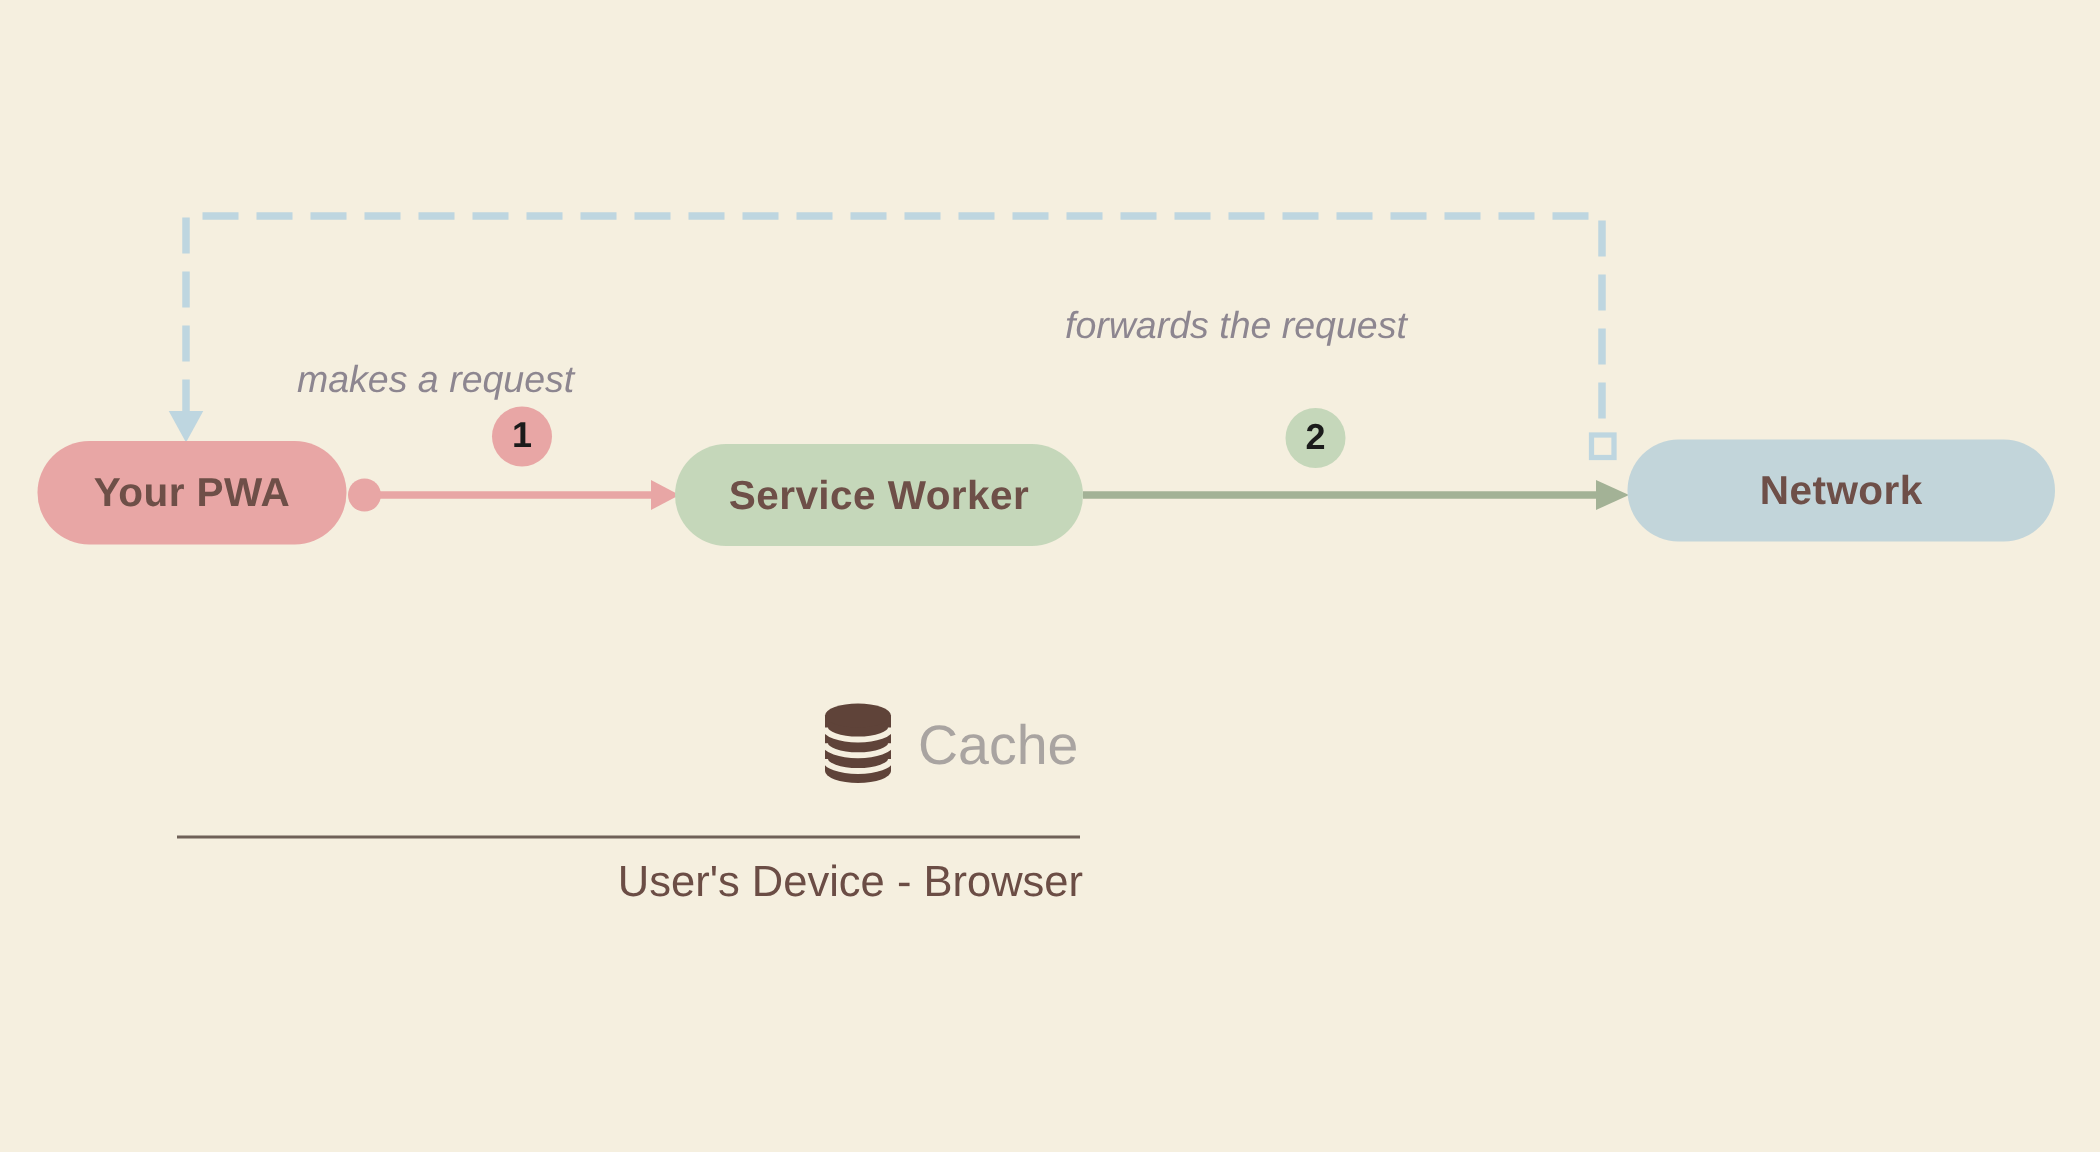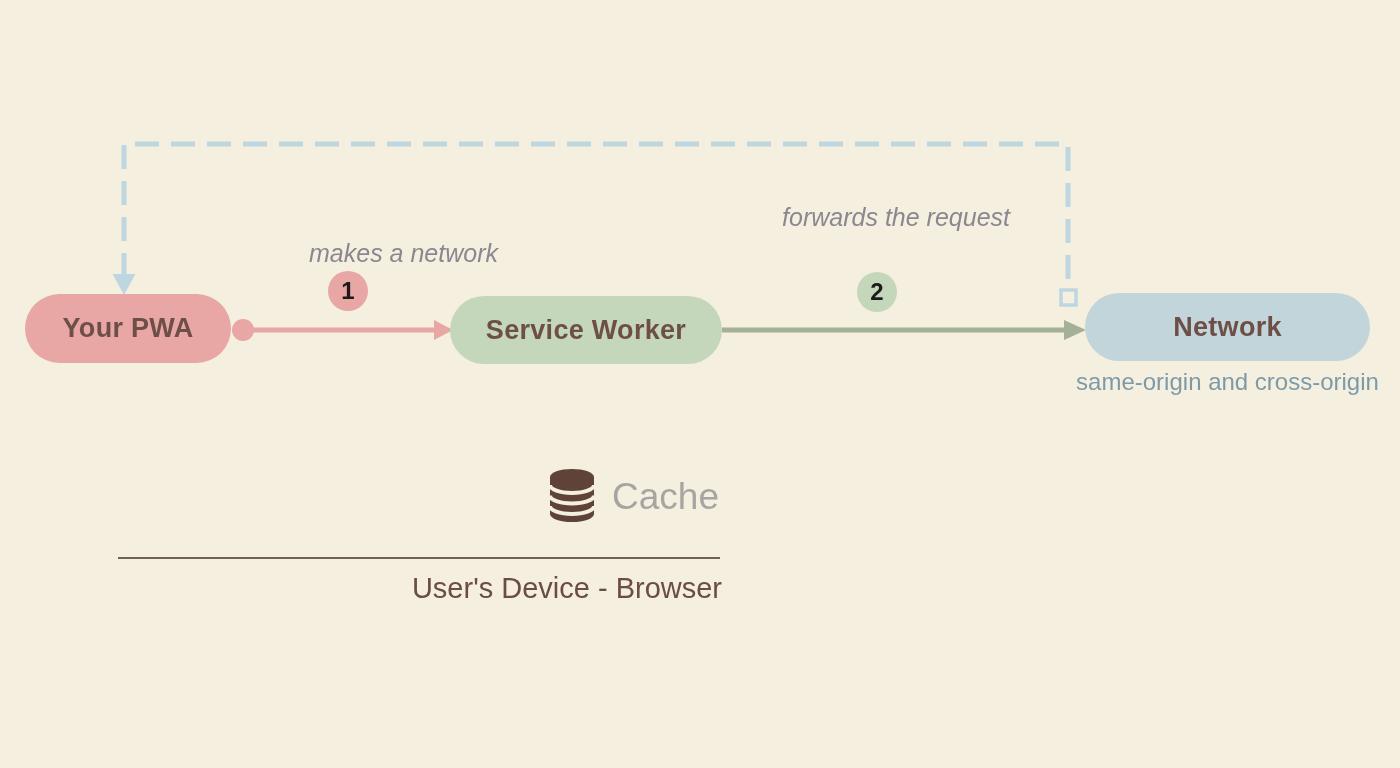--- a/index.html
+++ b/index.html
@@ -43,21 +43,21 @@
   .net-subtitle {
     position: absolute;
     left: 1070px; top: 368px; width: 315px;
     text-align: center;
     font-size: 24px;
     color: #7d9aa9;
   }
 
   .edge-label {
     position: absolute;
-    text-align: right;
+    text-align: left;
     font-style: italic;
     font-size: 25px;
     line-height: 33px;
     color: #8d8690;
   }
   .edge-label-1 { left: 198px; top: 237px; width: 300px; }
   .edge-label-2 { left: 710px; top: 201px; width: 300px; }
 
   .badge {
     position: absolute;
@@ -121,23 +121,22 @@
   </div>
 
   <div class="pill pill-net">
     <span>Network</span>
   </div>
 
   <div class="pill pill-sw">
     <span>Service Worker</span>
   </div>
 
-  <div class="net-subtitle">same-origin and cross-origin</div>
 
-  <div class="edge-label edge-label-1">makes a network</div>
+  <div class="edge-label edge-label-1">makes a request</div>
   <div class="badge badge-1">
     <span>1</span>
   </div>
 
   <div class="edge-label edge-label-2">
     <div>forwards the request</div>
   </div>
   <div class="badge badge-2">
     <span>2</span>
   </div>

